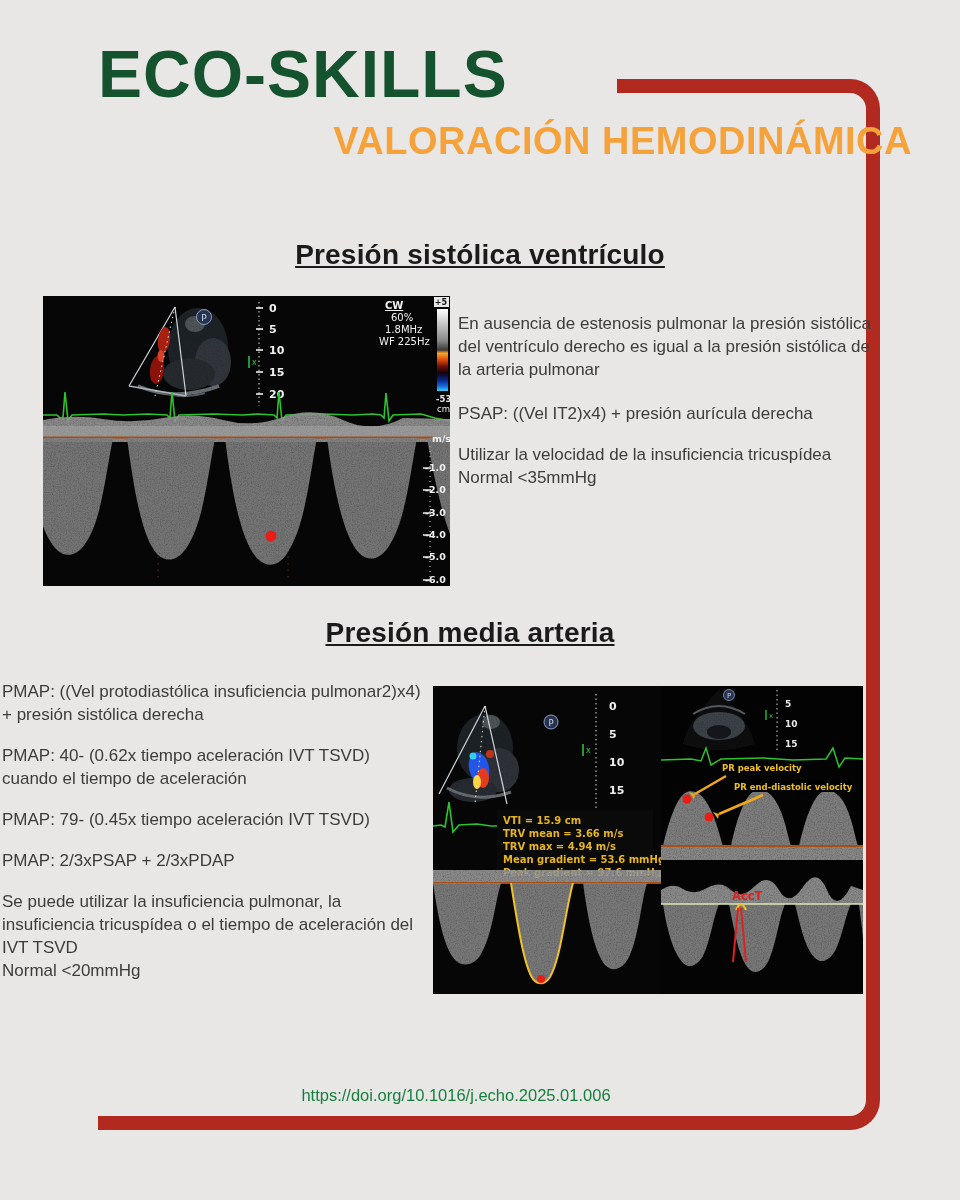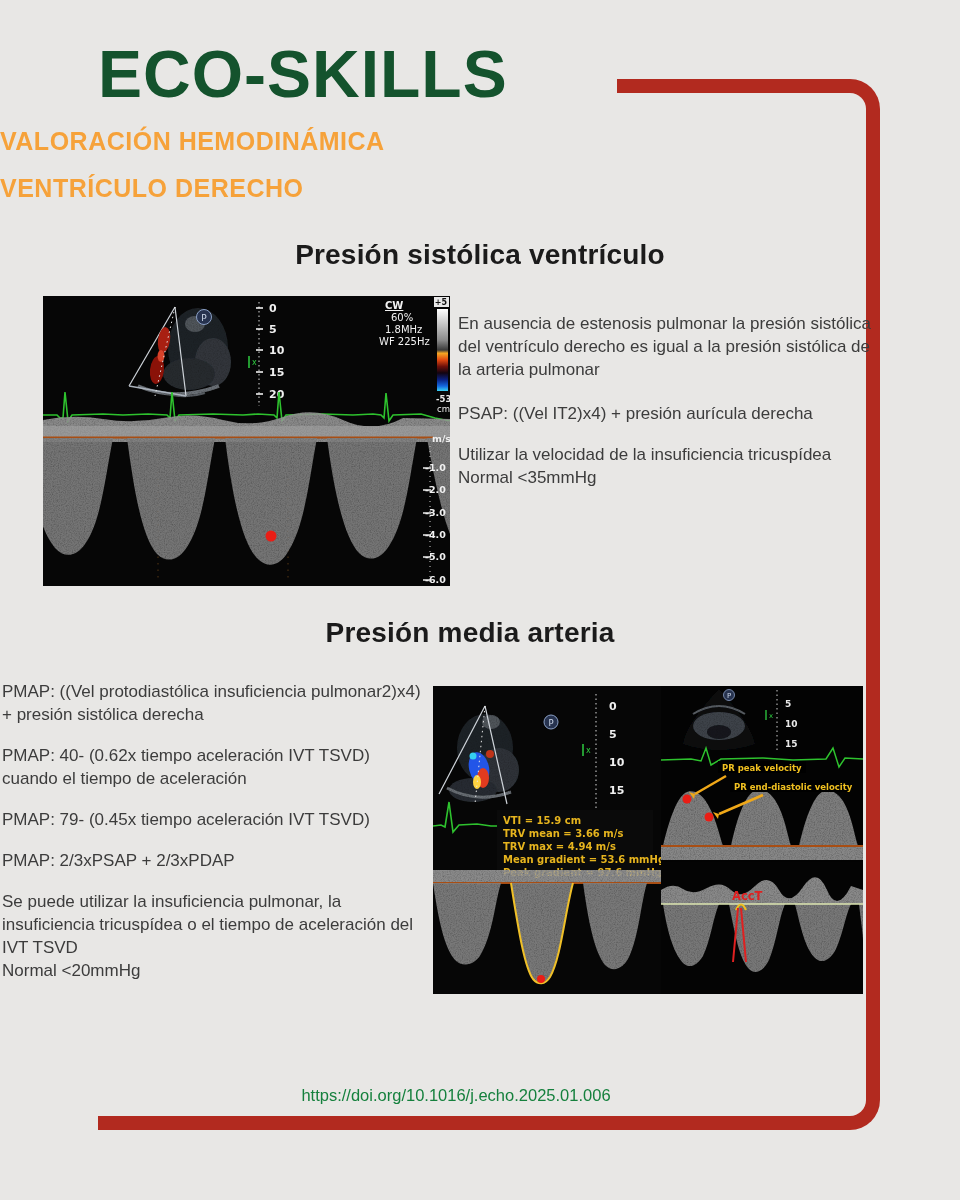--- a/index.html
+++ b/index.html
@@ -9,37 +9,38 @@
     font-family:"Liberation Sans", sans-serif;
   }
   .abs{position:absolute;}
   
   .main-title{
     left:98px;top:38px;width:560px;
     font-size:66px;line-height:72px;font-weight:800;letter-spacing:1px;
     color:#14532d;
   }
   .subtitle{
-    left:0;top:118px;width:912px;text-align:left;
-    font-size:25px;line-height:47px;font-weight:800;letter-spacing:.5px;
+    left:0;top:118px;width:912px;text-align:right;
+    font-size:38px;line-height:47px;font-weight:800;letter-spacing:.5px;
     color:#F6A23A;
   }
   
   .frame{
     left:617px;top:79px;width:249px;height:1023px;
     border-top:14px solid #B22A1F;border-right:14px solid #B22A1F;border-bottom:14px solid #B22A1F;
     border-top-right-radius:30px;border-bottom-right-radius:30px;
   }
   .frame-bottom-bar{
     left:98px;top:1116px;width:519px;height:14px;background:#B22A1F;
   }
   
   .section-heading{
     text-align:center;font-weight:800;font-size:28px;line-height:34px;color:#1b1b1b;
     letter-spacing:.2px;
+    text-decoration:underline;
   }
   .h-psv{left:60px;top:238px;width:840px;}
   .h-pmap{left:40px;top:616px;width:860px;}
   
   .bodycol{font-size:17px;line-height:23px;color:#3c3c3c;text-align:left;}
   .psap-col{left:458px;top:312px;width:416px;}
   .pmap-col{left:2px;top:680px;width:428px;}
   .bodycol .para{margin:0 0 18px 0;}
   .bodycol .para.tight{margin:0;}
   .footer-doi{
@@ -54,21 +55,20 @@
 </style>
 </head>
 <body>
 
 <div class="abs frame"></div>
 <div class="abs frame-bottom-bar"></div>
 
 <div class="abs main-title">ECO-SKILLS</div>
 <div class="abs subtitle">
   <div>VALORACIÓN HEMODINÁMICA</div>
-  <div>VENTRÍCULO DERECHO</div>
 </div>
 
 <div class="abs section-heading h-psv">Presión sistólica ventrículo</div>
 
 <svg class="abs echo-panel panel-cw" width="407" height="290" viewBox="0 0 407 290">
   <defs>
     <filter id="sp" x="-10%" y="-10%" width="120%" height="120%">
       <feTurbulence type="fractalNoise" baseFrequency="0.85" numOctaves="2" seed="7" result="n"></feTurbulence>
       <feColorMatrix in="n" type="luminanceToAlpha" result="na"></feColorMatrix>
       <feComposite in="SourceGraphic" in2="na" operator="arithmetic" k1="1.2" k2="0.3" k3="0" k4="0"></feComposite>

